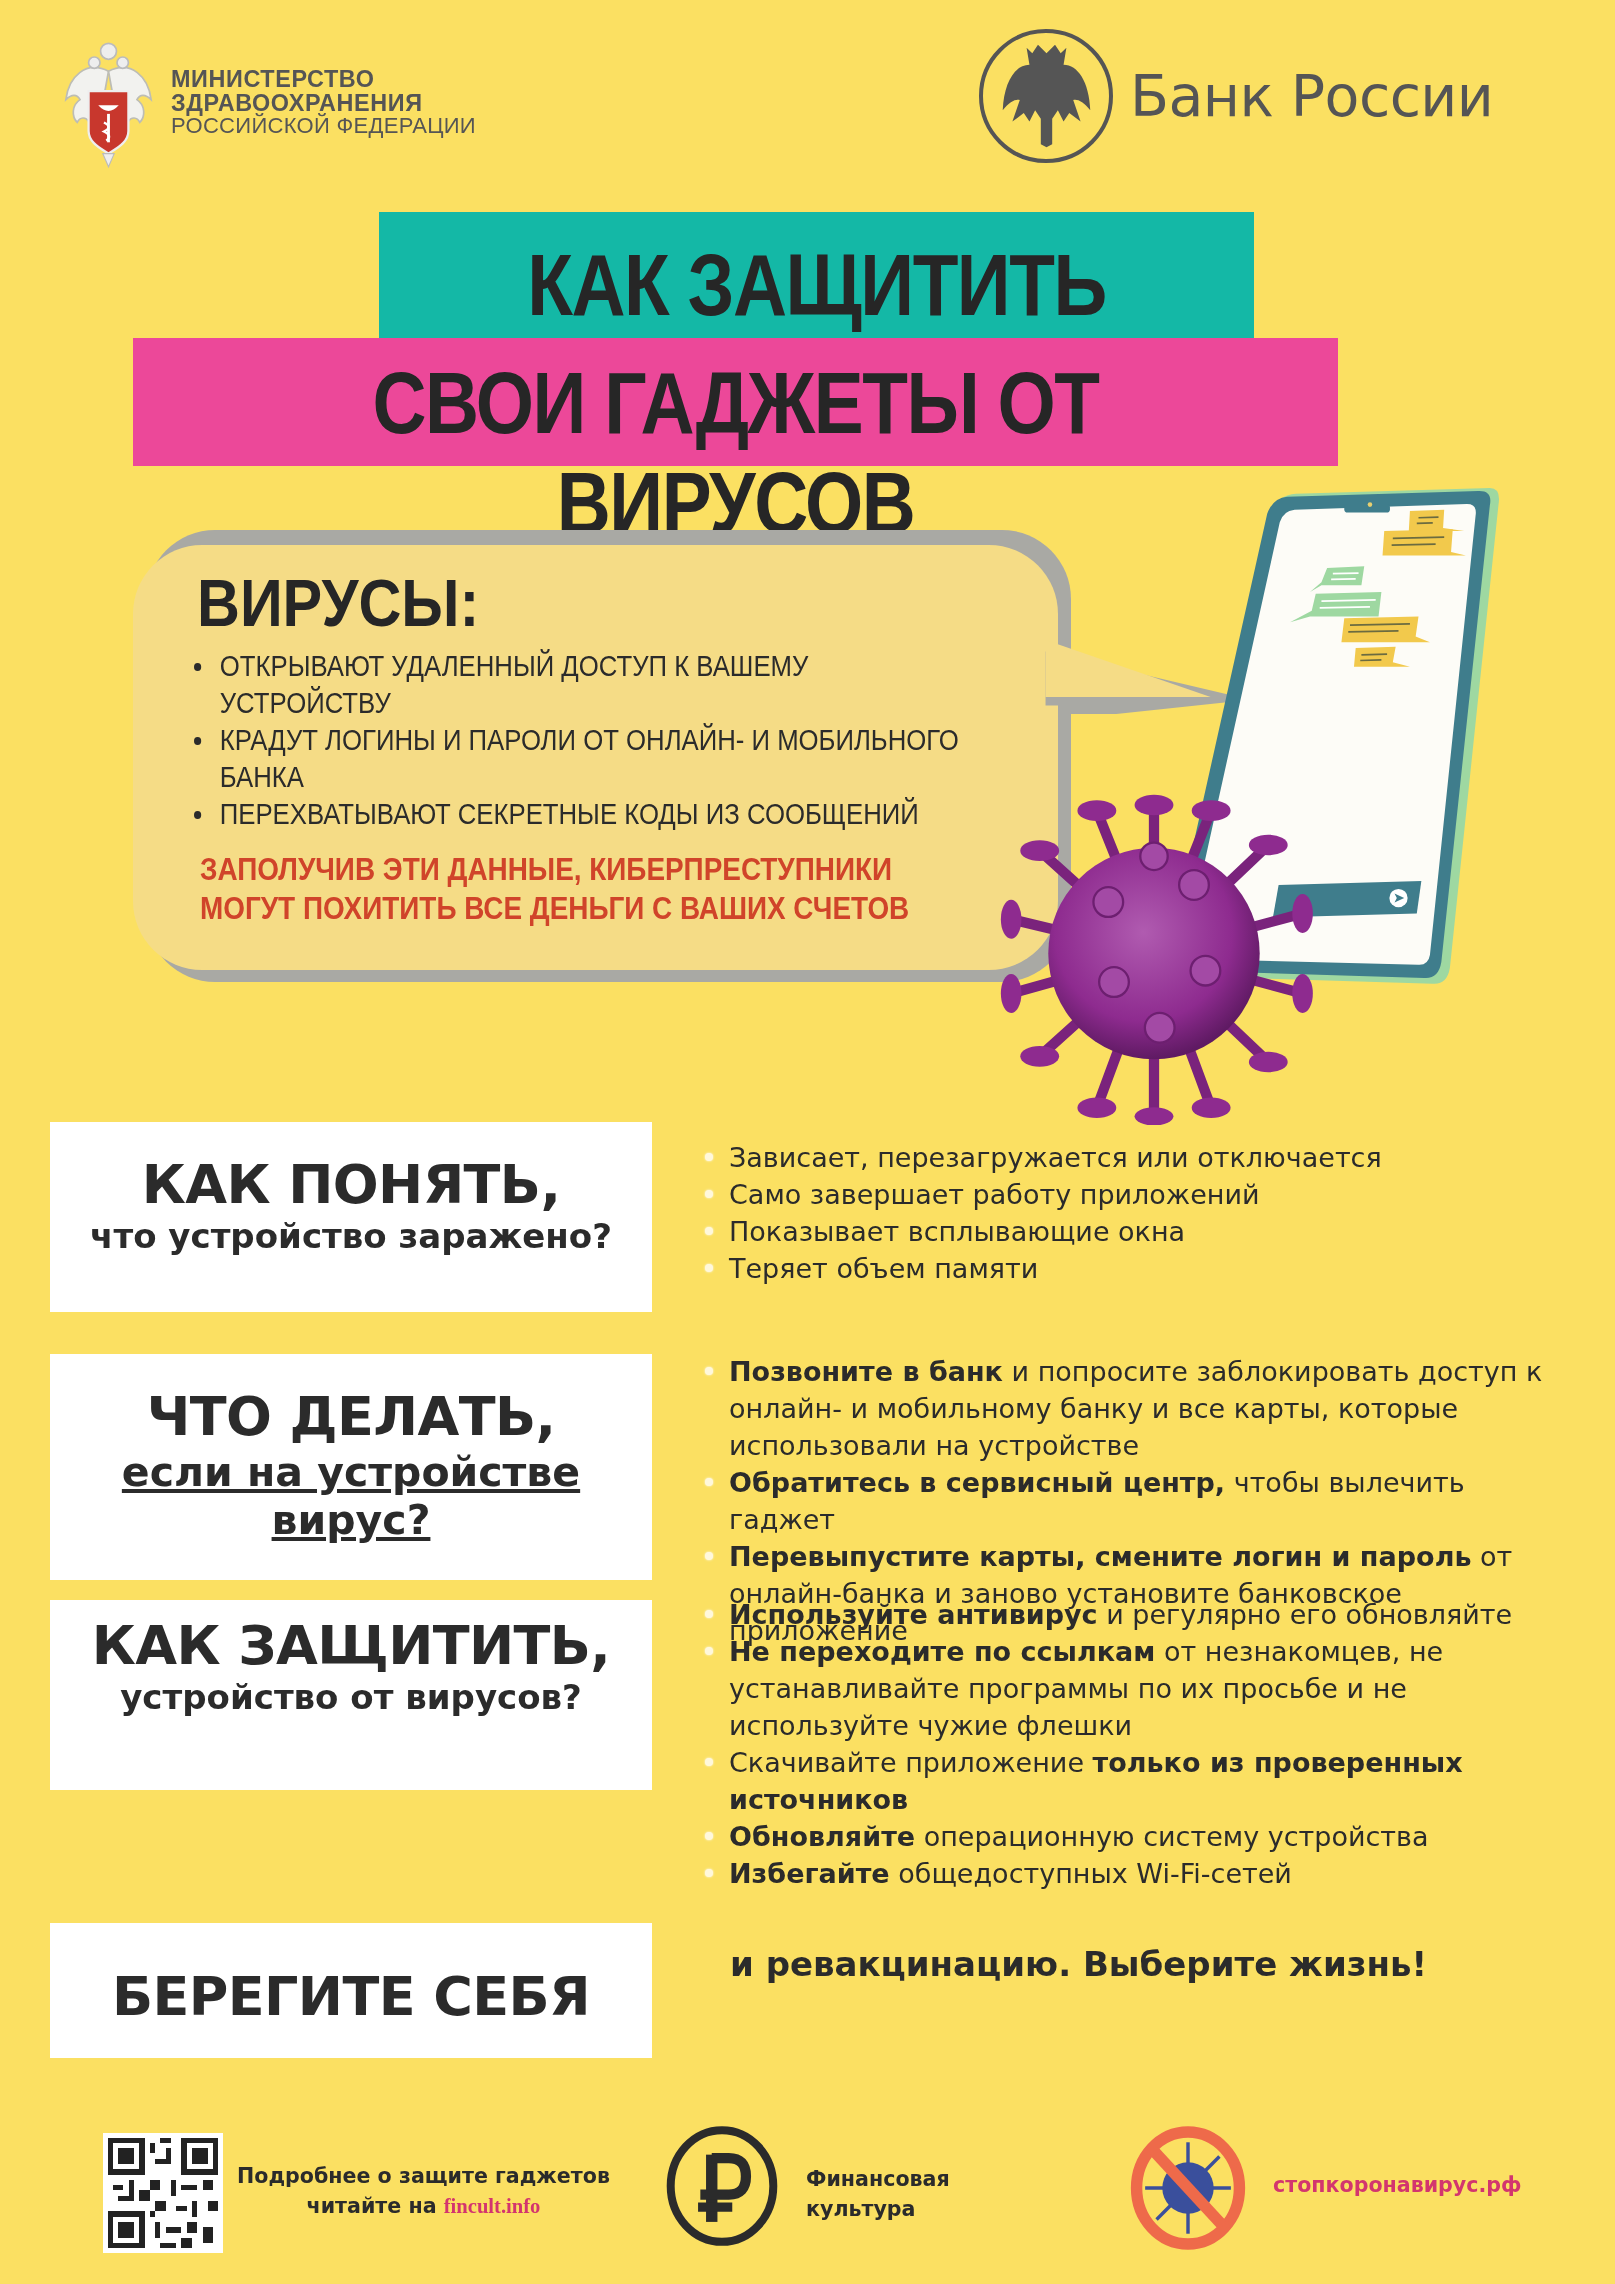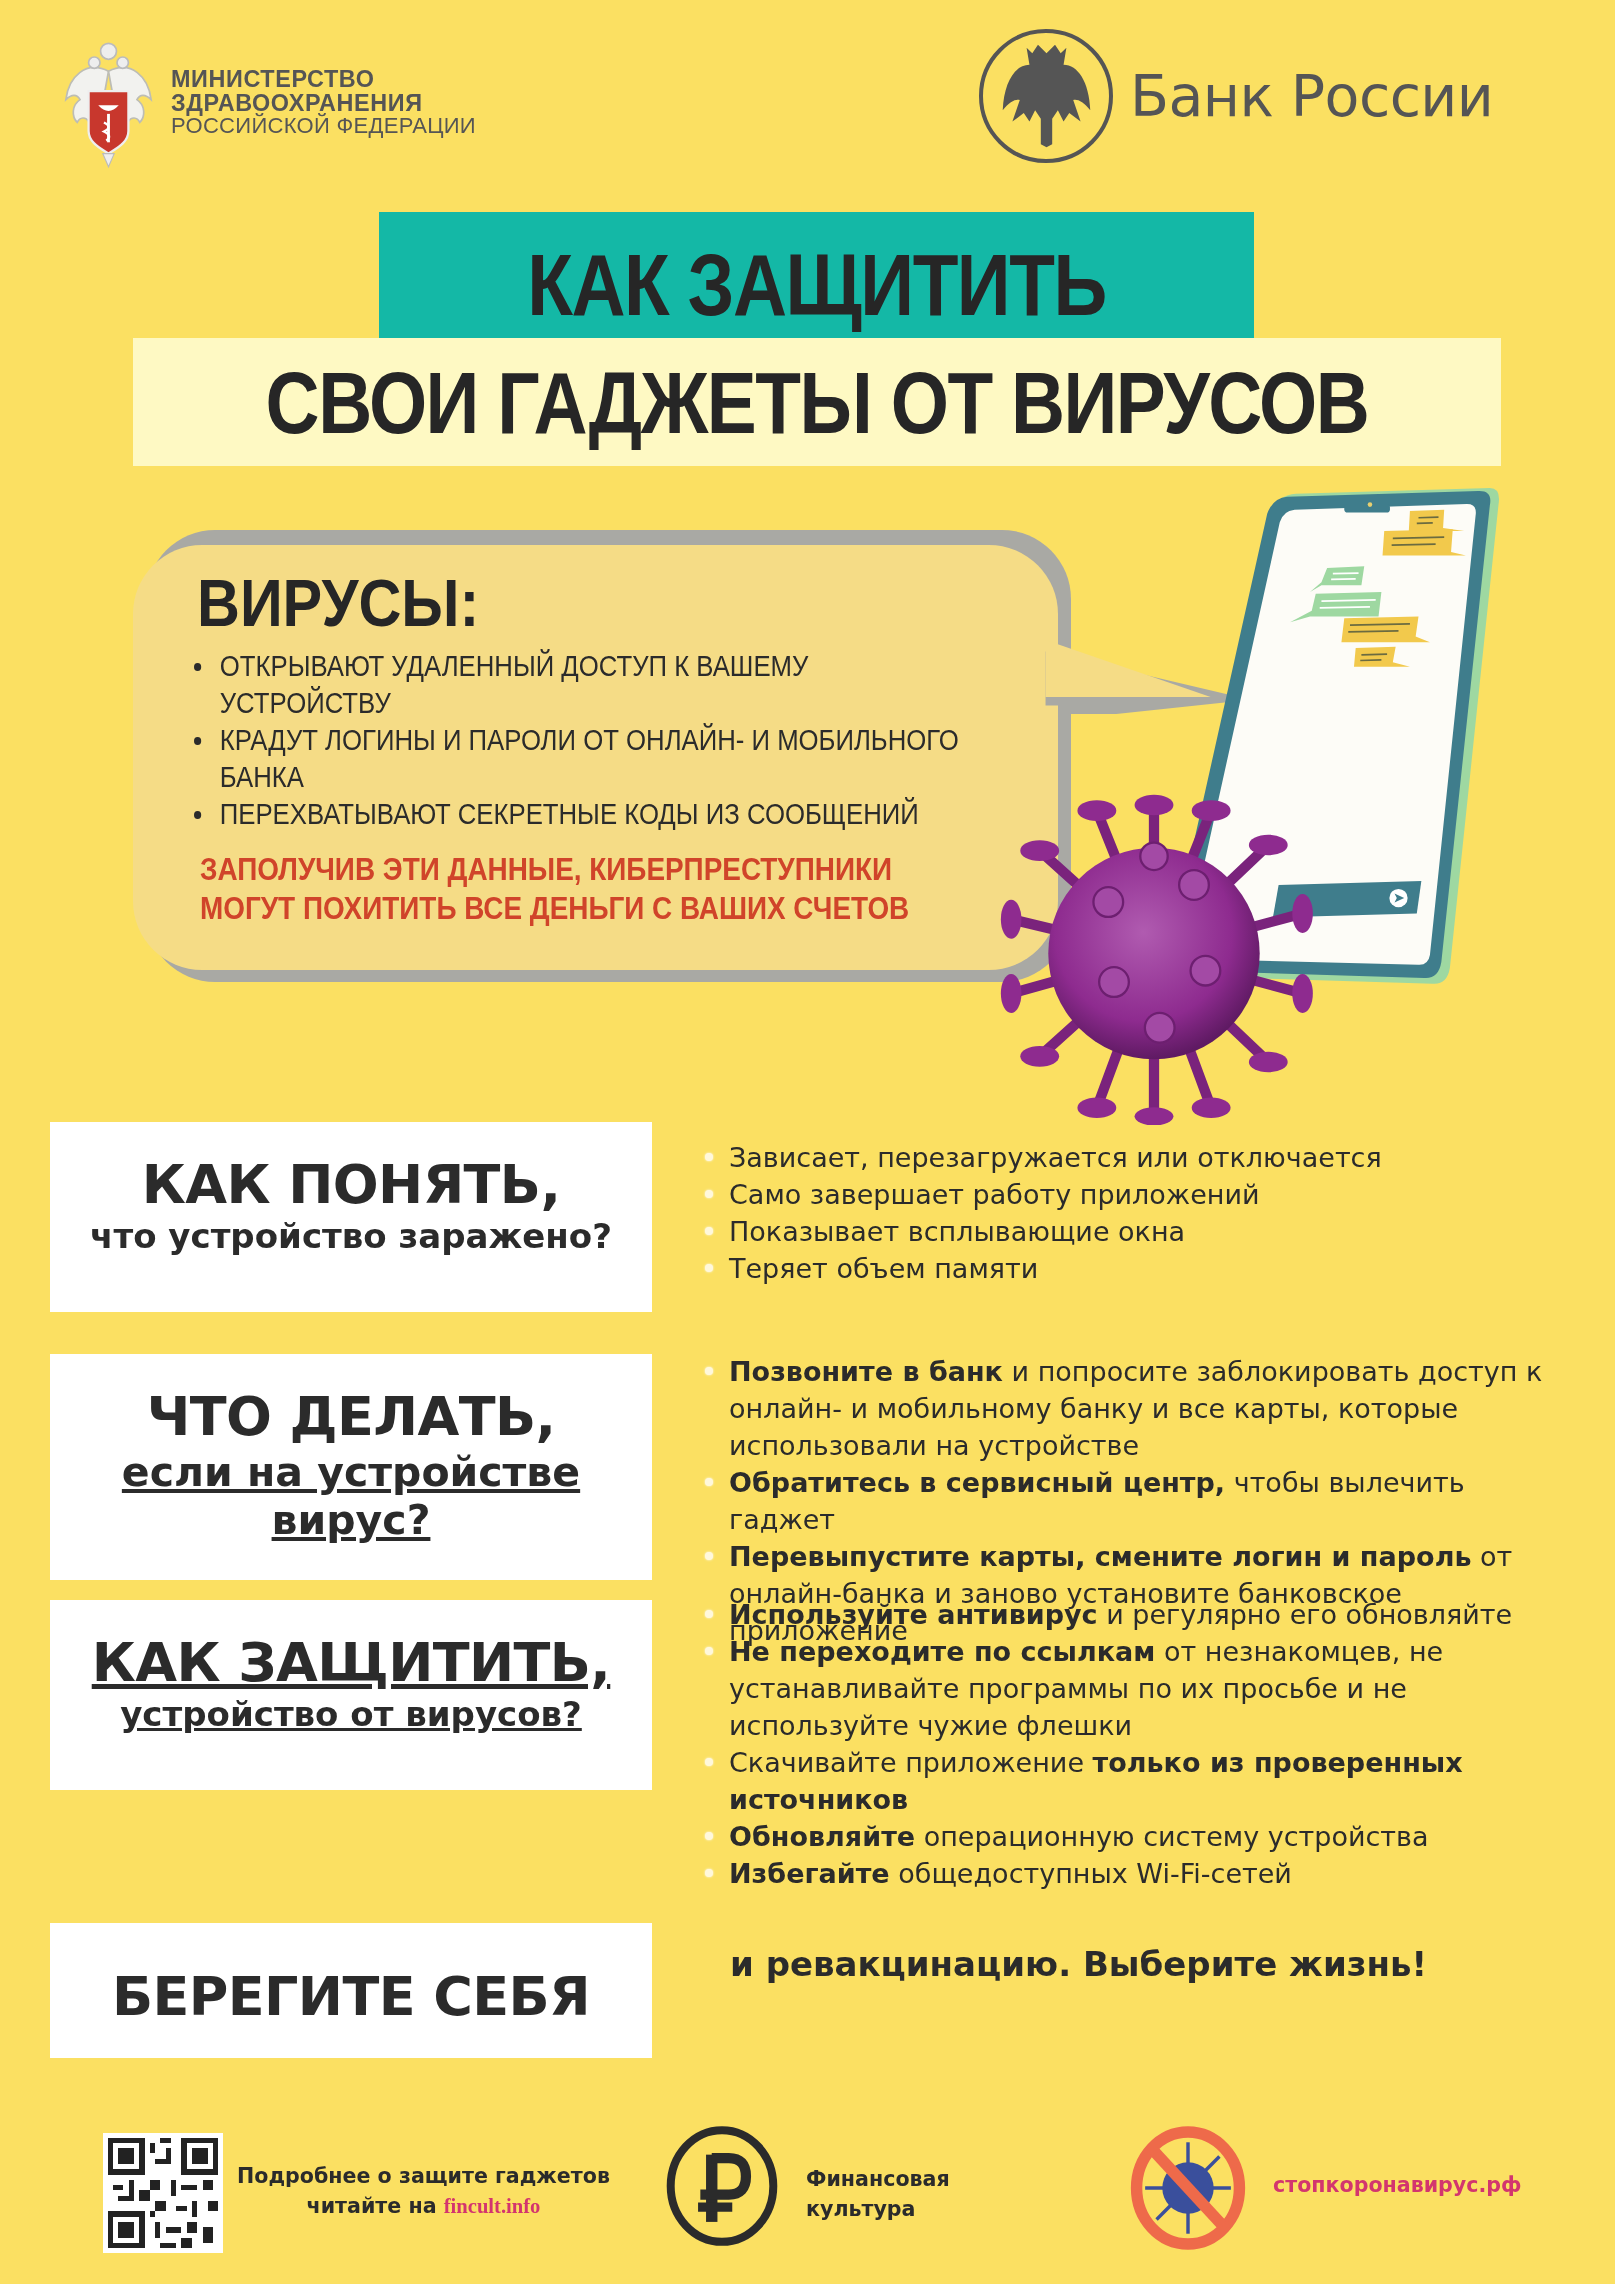--- a/index.html
+++ b/index.html
@@ -19,21 +19,21 @@
   .minzdrav-text { margin-left: 17px; line-height: 1.0; font-family: "Liberation Sans", sans-serif; color: #555; }
   .minzdrav-text .l1, .minzdrav-text .l2 { font-weight: bold; font-size: 23.4px; letter-spacing: 0.6px; display: block; }
   .minzdrav-text .l3 { font-size: 22px; display: block; letter-spacing: 0.3px; }
 
   .cbr { left: 979px; top: 28.6px; display: flex; align-items: center; }
   .cbr-emblem { width: 134px; height: 134px; border: 4.6px solid #555; border-radius: 50%; display:flex; align-items:center; justify-content:center; }
   .cbr-name { margin-left: 17px; font-family: "DejaVu Sans", sans-serif; font-size: 57px; color: #555; font-weight: normal; letter-spacing: -0.6px; }
 
   
   .title-box1 { left: 379px; top: 212px; width: 875px; height: 134px; background: #14b8a6; }
-  .title-box2 { left: 133px; top: 338px; width: 1368px; height: 128px; background: #fef9c3; }
+  .title-box2 { left: 133px; top: 338px; width: 1205px; height: 128px; background: #ec4899; }
   .title-line {
     position: absolute; left: 0; width: 100%; text-align: center;
     font-family: "Liberation Sans", sans-serif; font-weight: bold; color: #262626;
     font-size: 87px; letter-spacing: -1.7px; transform: scaleX(0.86);
   }
   .title-line.t1 { top: 23px; }
   .title-line.t2 { top: 15.4px; }
 
   
   .bubble-shadow { left: 146px; top: 530px; width: 925px; height: 452px; background: #a9a9a4; border-radius: 69px; }
@@ -48,21 +48,21 @@
   
   .phone { left: 1153px; top: 488px; width: 354px; height: 514px; }
   .virus { left: 994px; top: 782px; width: 320px; height: 343px; }
 
   
   .qbox { position: absolute; left: 50px; width: 602px; background: #fff; text-align: center; }
   .qbox .big { font-family: "DejaVu Sans", sans-serif; font-weight: bold; font-size: 54px; color: #2b2b2b; letter-spacing: -0.6px; display: block; margin-top: 8px; }
   .qbox .small { font-family: "DejaVu Sans", sans-serif; font-weight: bold; font-size: 34px; color: #2b2b2b; display: block; }
   .q1 { top: 1122px; height: 190px; padding-top: 23px; }
   .q2 { top: 1354px; height: 226px; padding-top: 23px; }
-  .q3 { top: 1600px; height: 190px; padding-top: 23px; text-decoration: underline; }
+  .q3 { top: 1600px; height: 190px; padding-top: 6px; }
   .q4 { top: 1923px; height: 135px; padding-top: 34px; }
   .q2 .small { font-size: 41px; text-decoration: underline; }
 
   .answers { position: absolute; left: 705px; width: 857px; list-style: none; }
   .answers li { position: relative; padding-left: 24px; font-family: "DejaVu Sans", sans-serif; font-size: 27px; line-height: 37px; color: #2b2b2b; }
   .answers li::before { content: ""; position: absolute; left: 0; top: 14.3px; width: 8px; height: 8px; background: #fff8dc; border-radius: 50%; box-shadow: 0 0 2.3px #fff; }
   .answers b { font-weight: bold; }
   .a1 { top: 1139px; }
   .a2 { top: 1353px; }
   .a3 { top: 1596px; }

